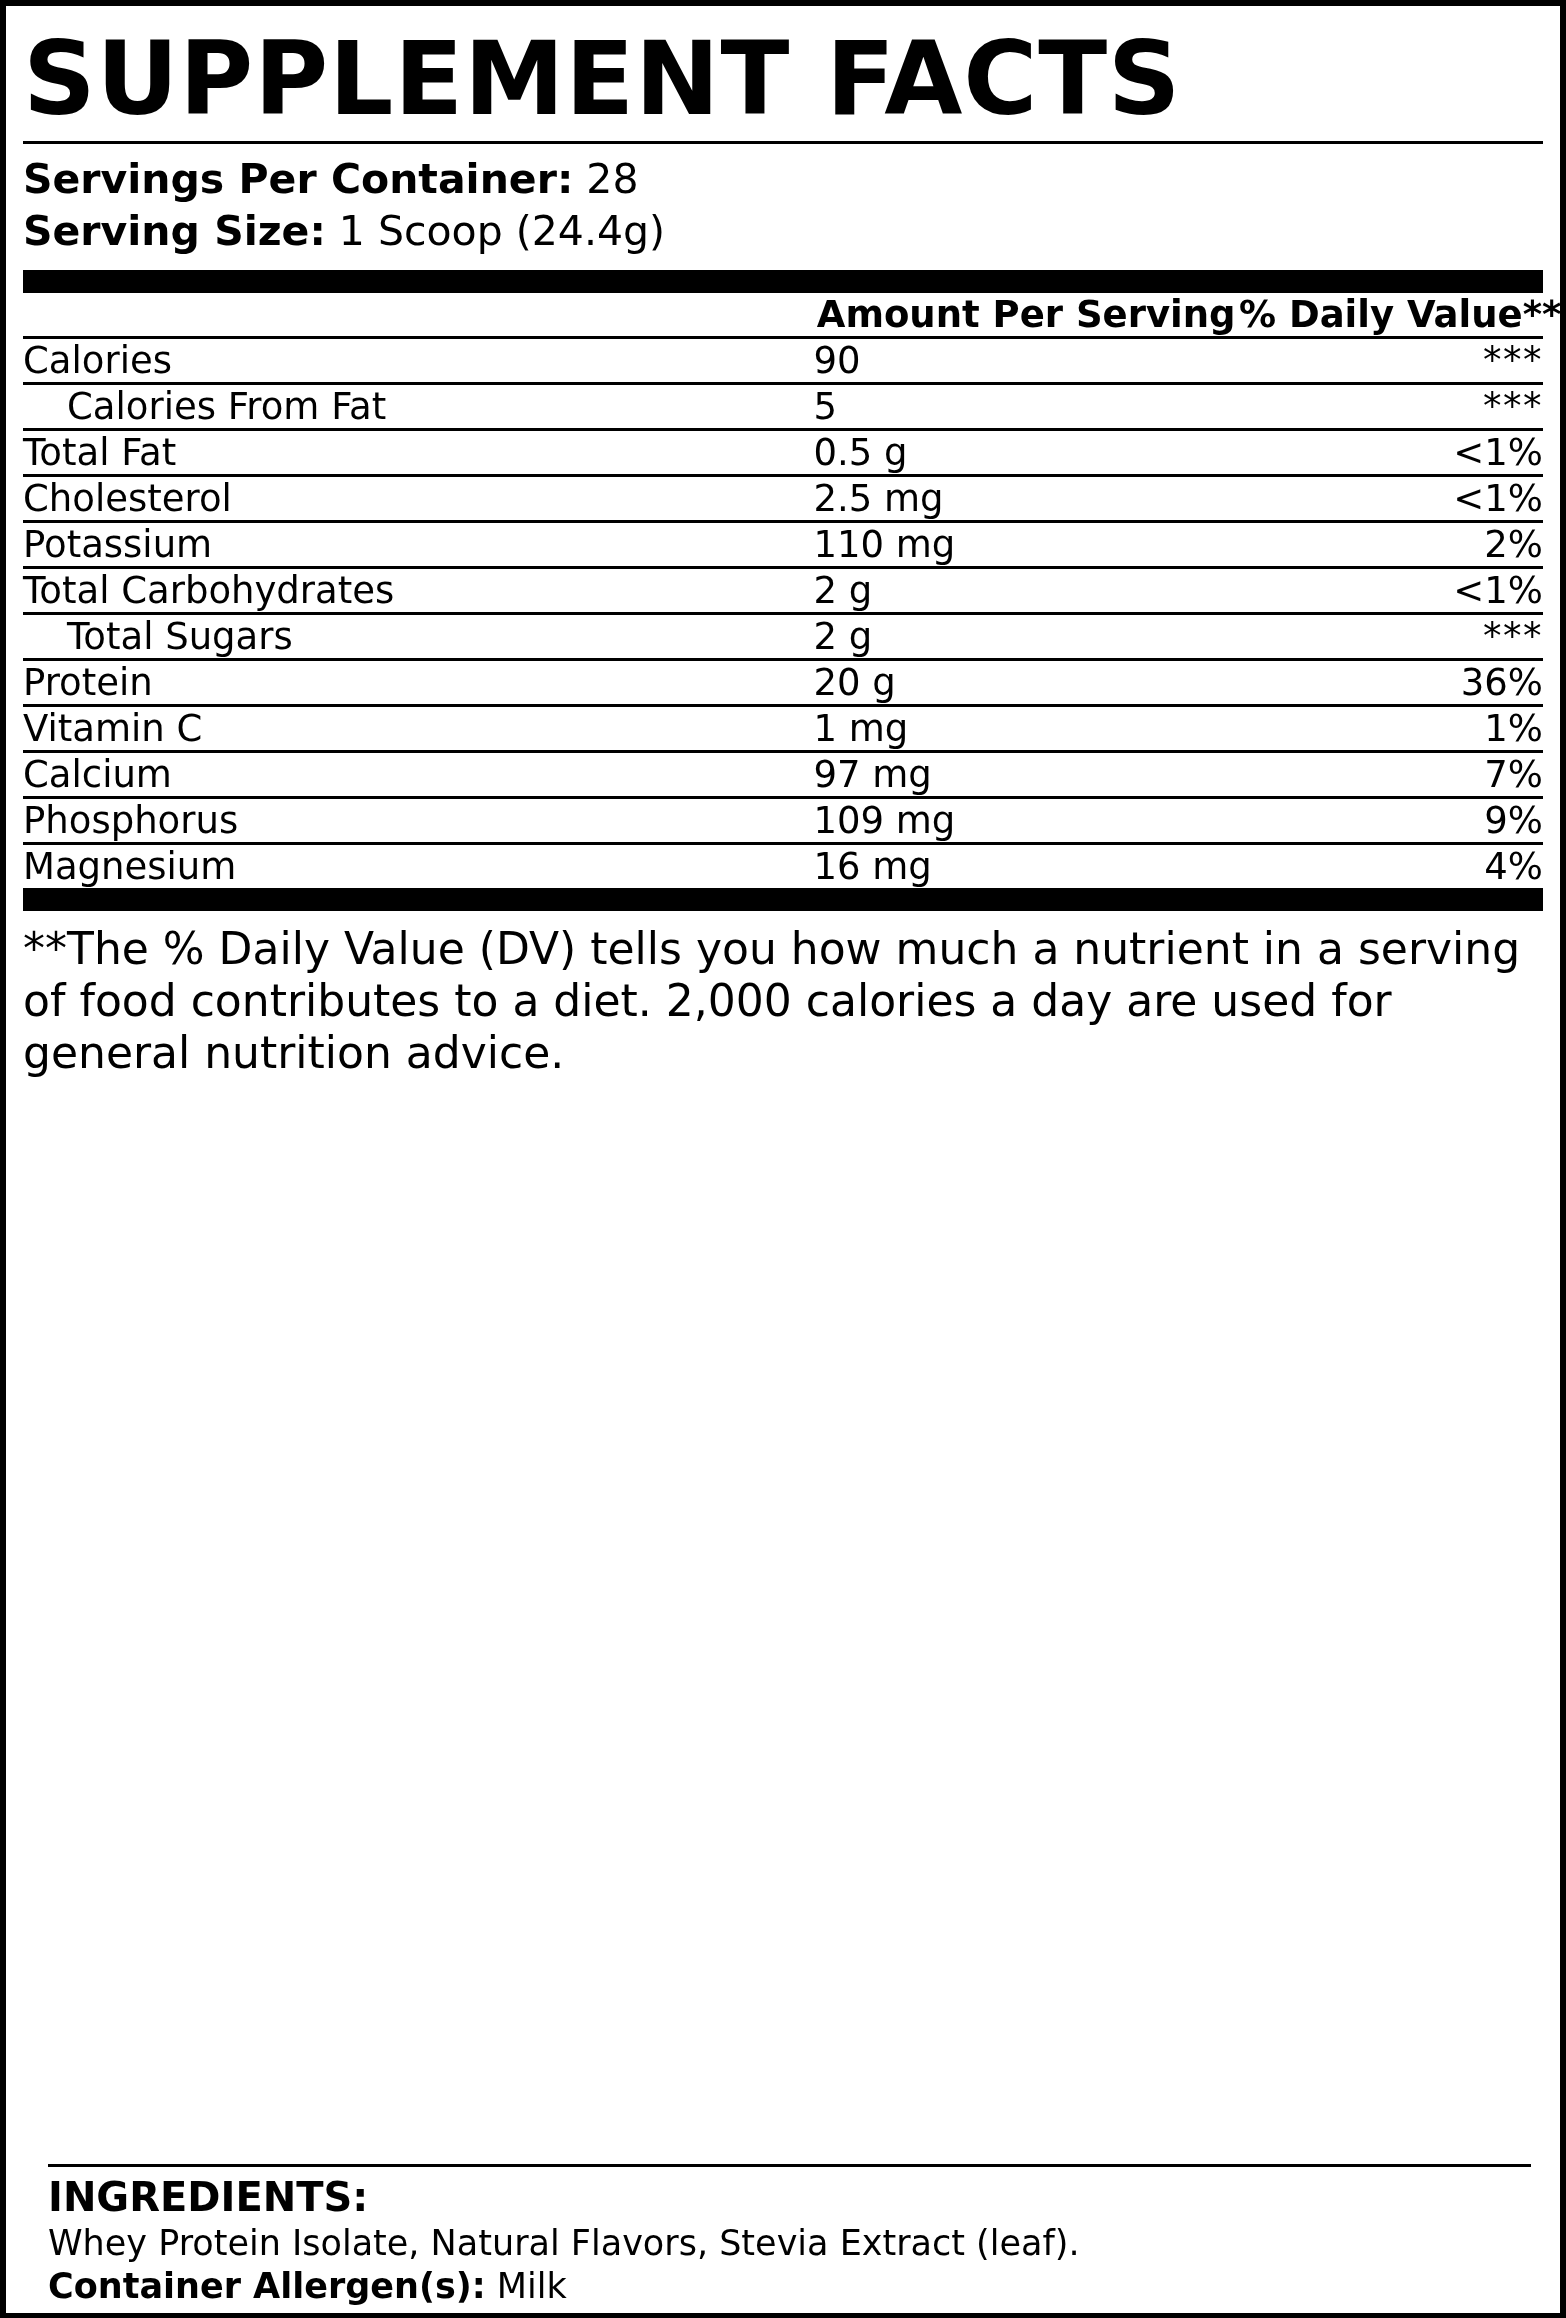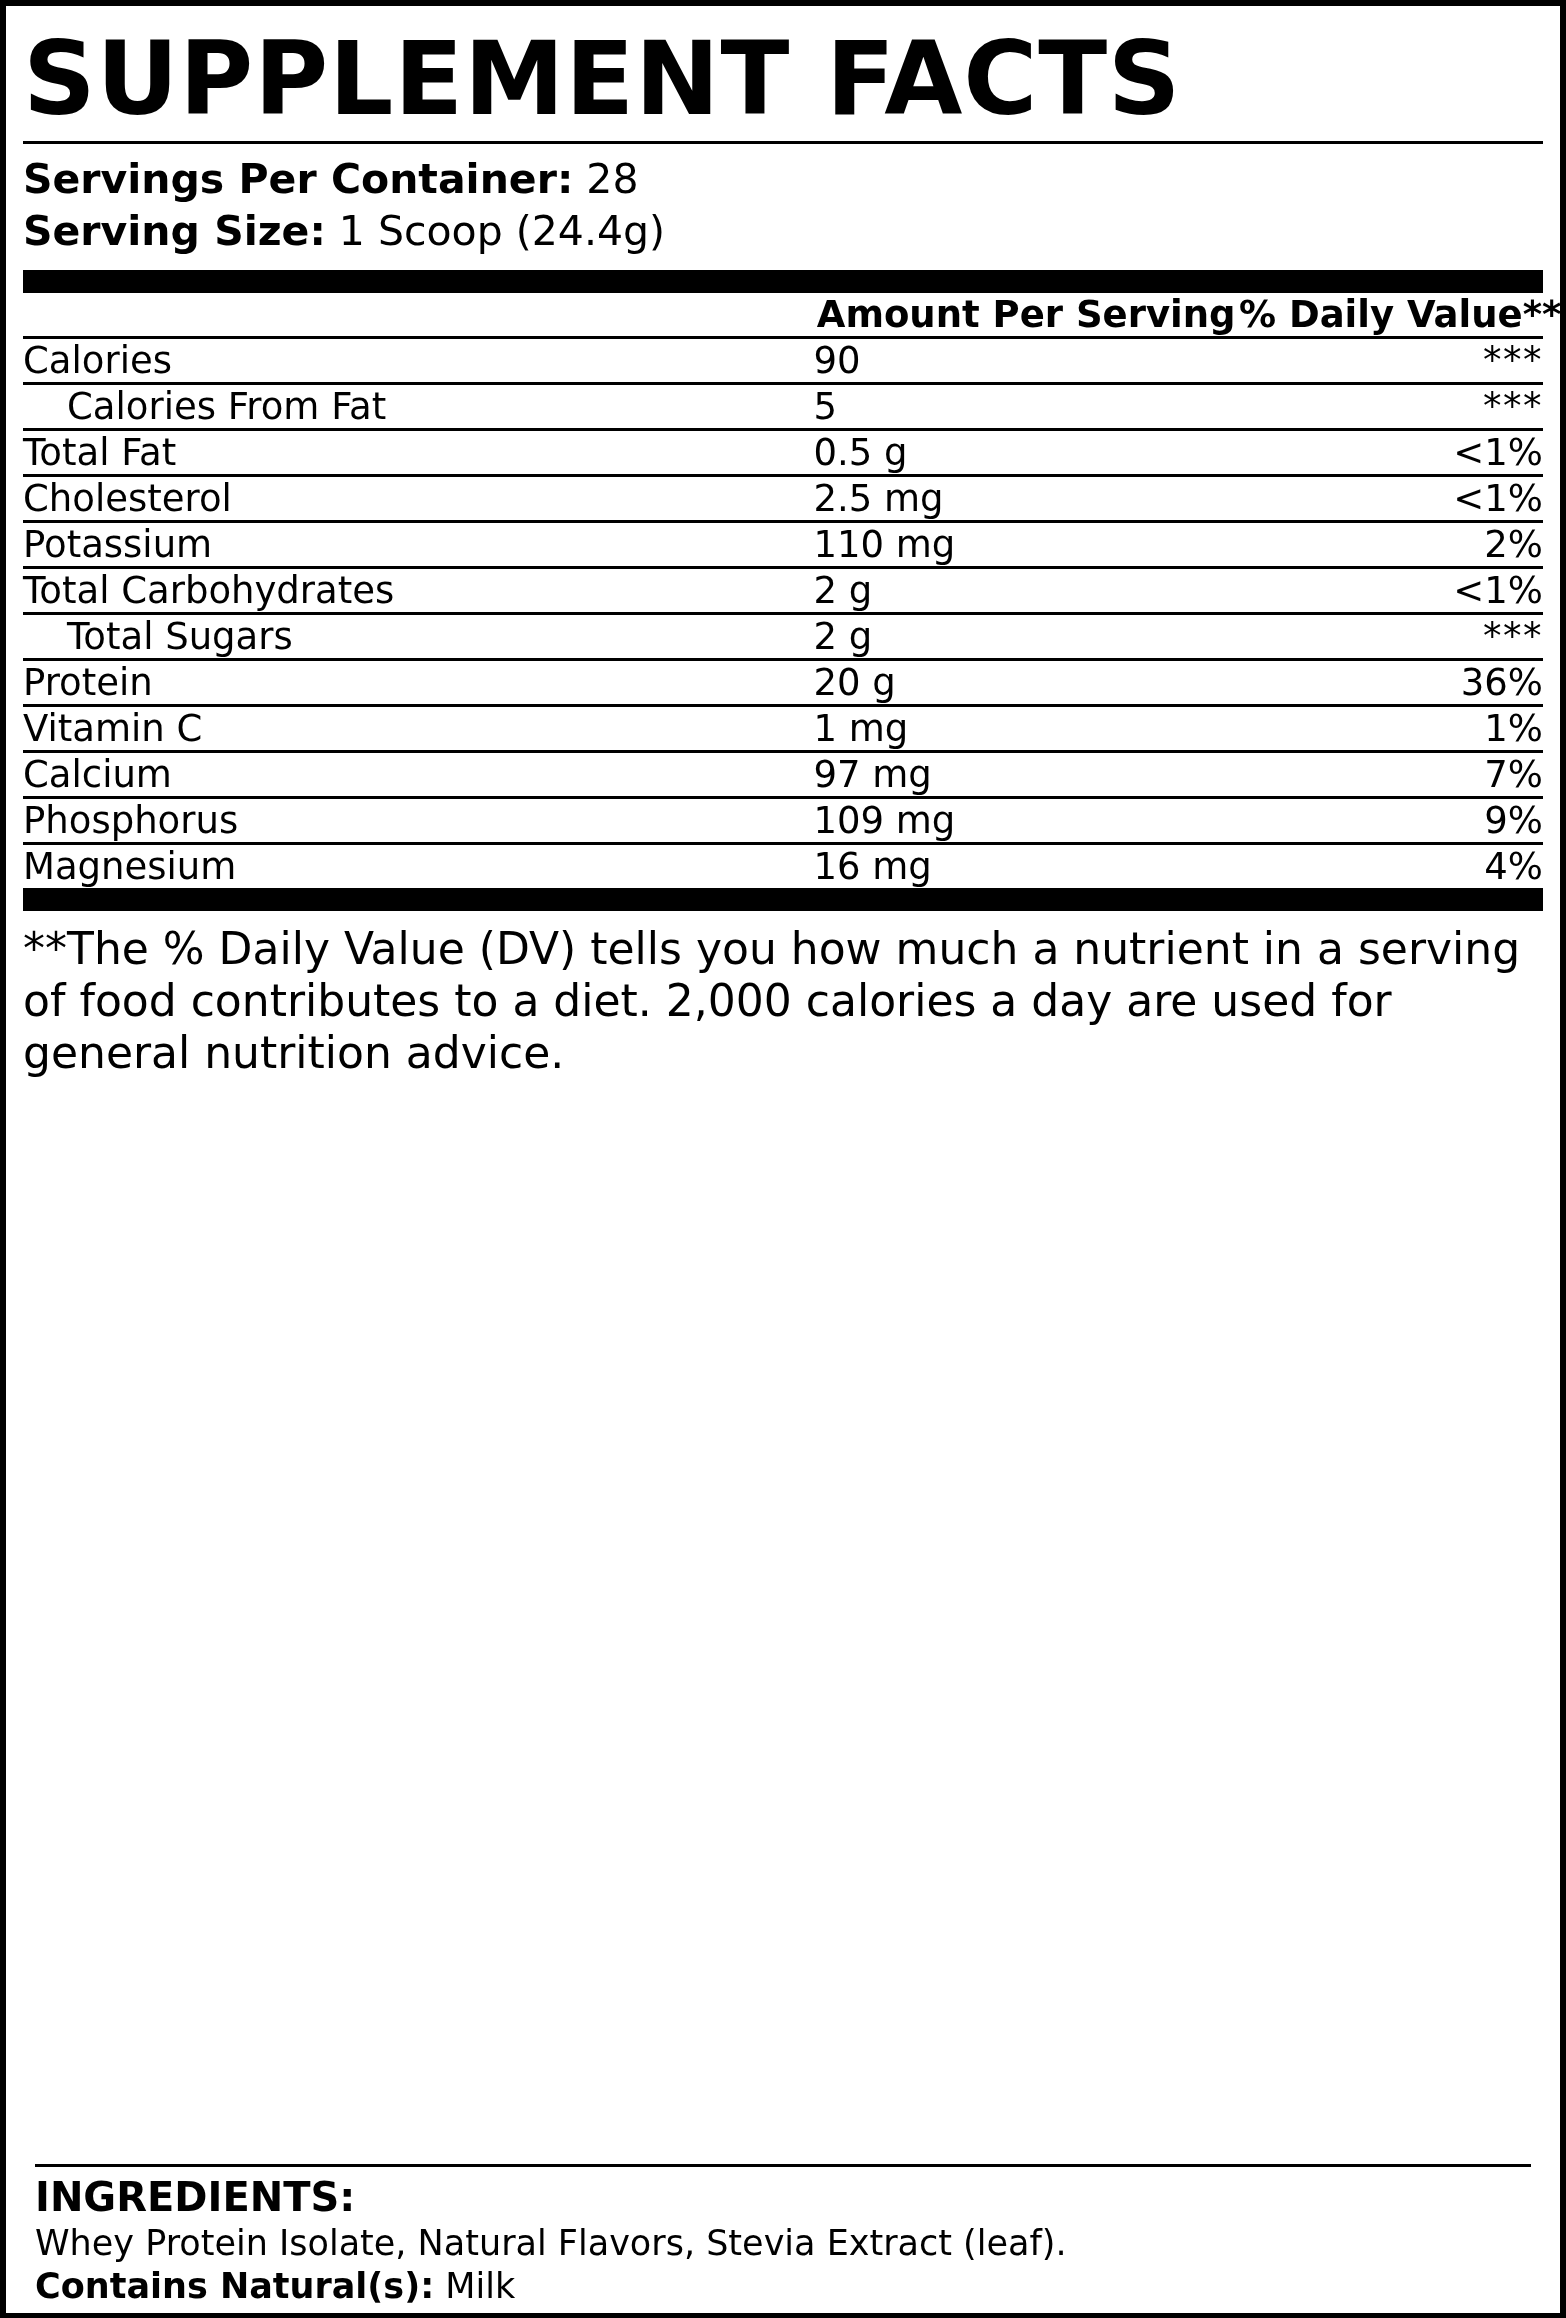--- a/index.html
+++ b/index.html
@@ -90,21 +90,21 @@
   .footnotes {
     padding: 12.2px 0 0 0;
   }
   .footnote {
     font-size: 44px;
     line-height: 1.18;
     margin: 0 0 4.6px 0;
   }
   .ingredients-wrap {
     position: absolute;
-    left: 29px;
+    left: 42px;
     right: 29px;
     bottom: 6.1px;
     margin-top: 32px;
   }
   .ing-rule {
     height: 3.1px;
     background: #000000;
     width: 100%;
     margin-bottom: 7.6px;
   }
@@ -228,19 +228,19 @@
 
   <div class="footnotes">
     <p class="footnote">**The % Daily Value (DV) tells you how much a nutrient in a serving of food contributes to a diet. 2,000 calories a day are used for general nutrition advice.</p>
   </div>
 
   <div class="ingredients-wrap">
     <div class="ing-rule"></div>
     <div class="ing-title">INGREDIENTS:</div>
     <div class="ing-text">Whey Protein Isolate, Natural Flavors, Stevia Extract (leaf).</div>
     <div class="allergen">
-      <b>Contains Natural(s):</b>
+      <b>Container Allergen(s):</b>
       <span>Milk</span>
     </div>
   </div>
 
 </div>
 
 
 </body></html>

